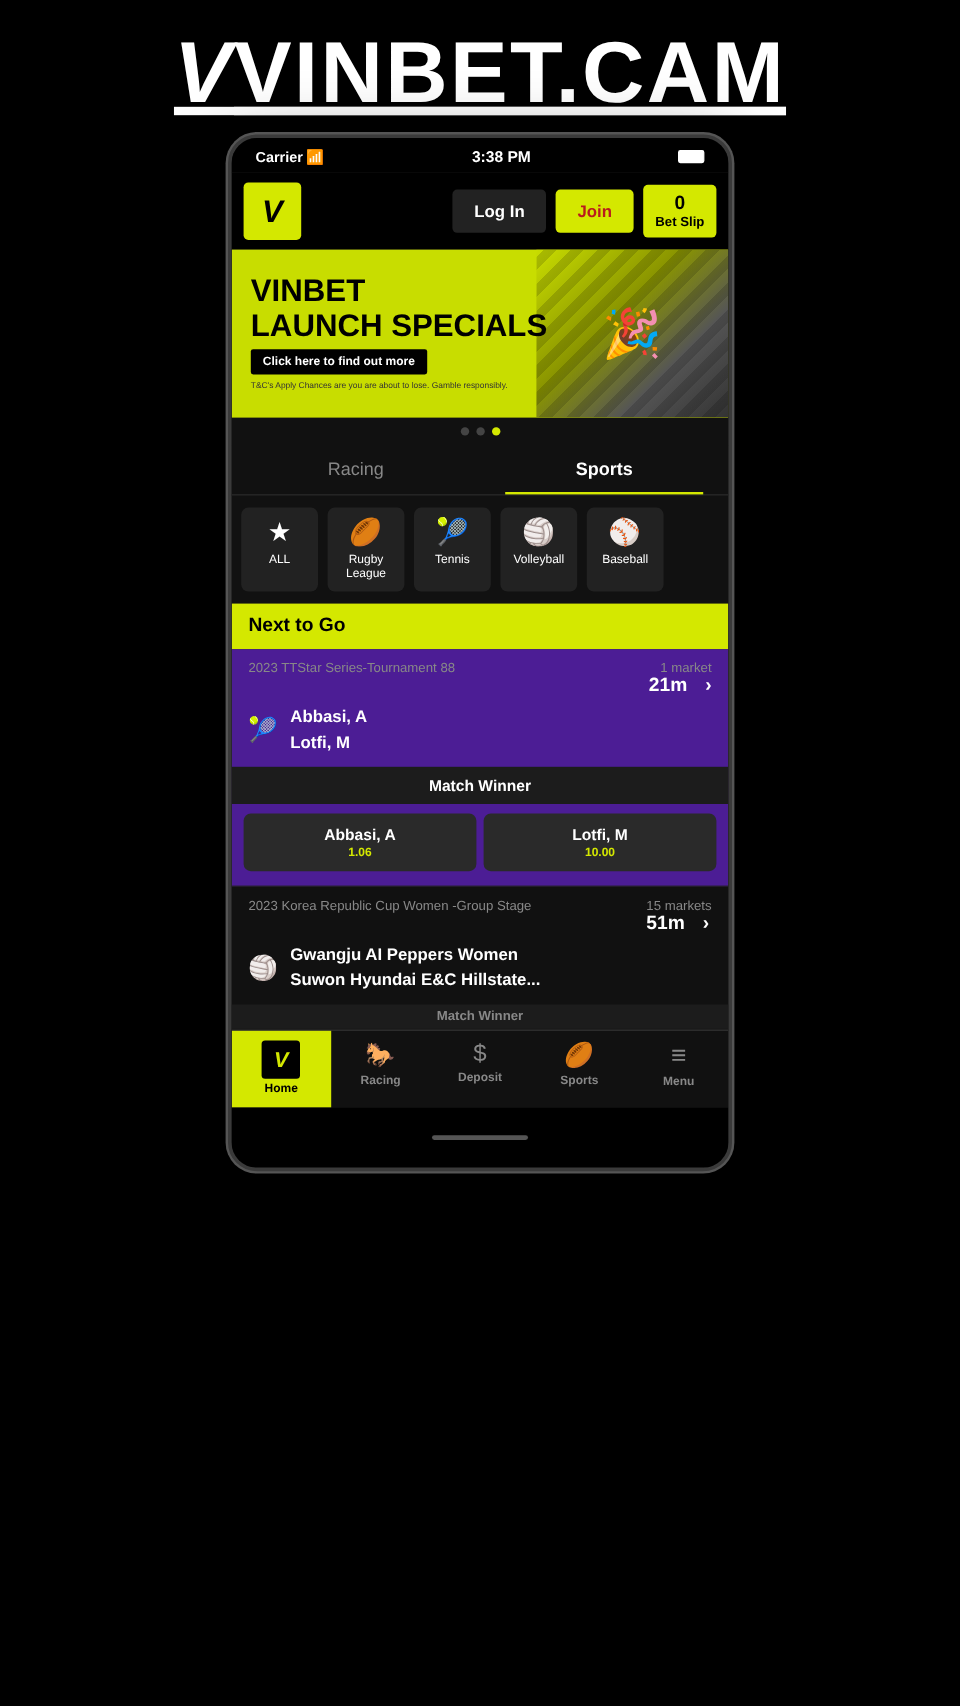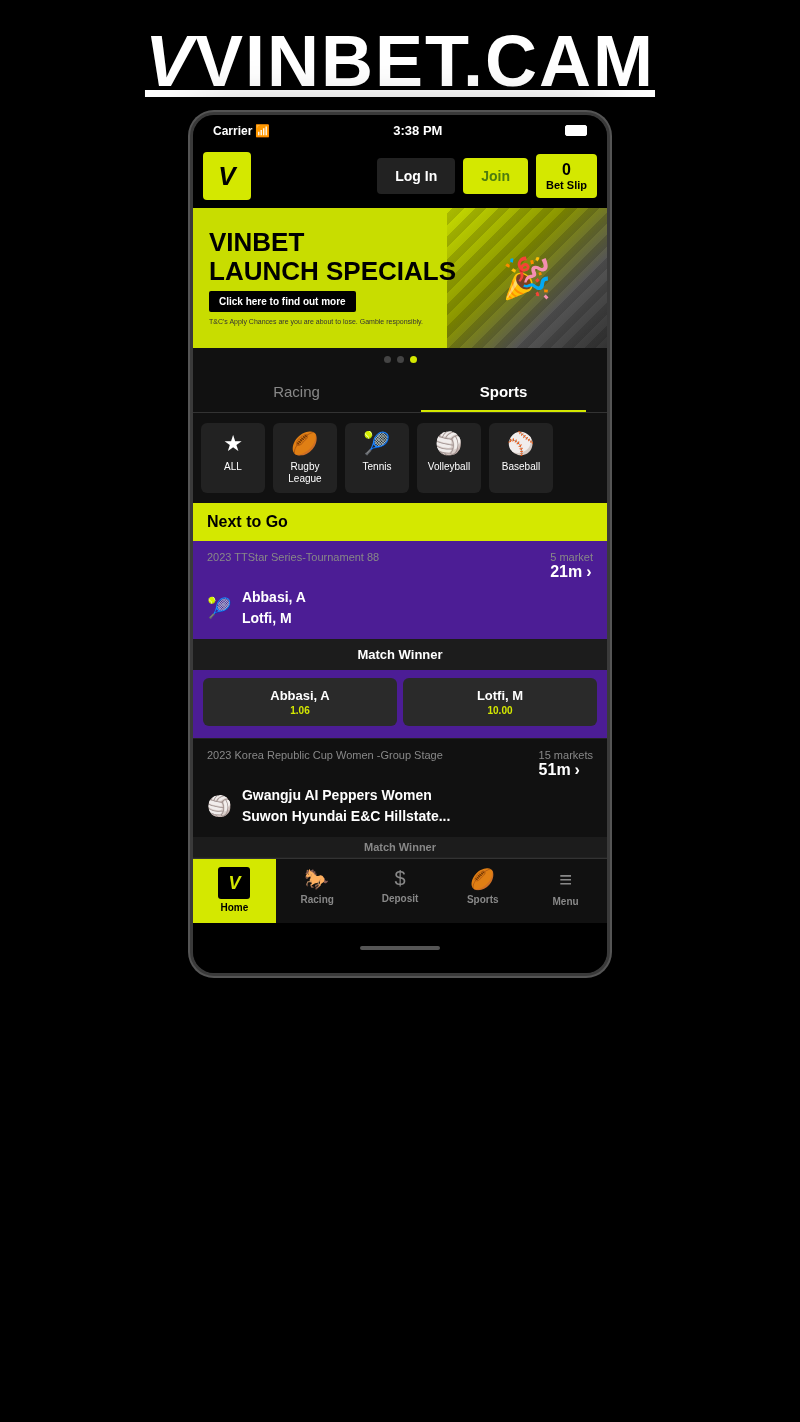--- a/index.html
+++ b/index.html
@@ -106,21 +106,21 @@
       color: #fff;
       border: none;
       padding: 10px 18px;
       font-size: 14px;
       font-weight: 700;
       border-radius: 4px;
       cursor: pointer;
     }
     .btn-join {
       background: #d4e800;
-      color: #4d7c0f;
+      color: #b91c1c;
       border: none;
       padding: 10px 18px;
       font-size: 14px;
       font-weight: 700;
       border-radius: 4px;
       cursor: pointer;
     }
     .btn-betslip {
       background: #d4e800;
       color: #000;
@@ -288,21 +288,21 @@
       border-bottom: 1px solid #222;
     }
     .match-info-row {
       display: flex;
       justify-content: space-between;
       align-items: flex-start;
       padding: 10px 14px 4px;
     }
     .match-meta { font-size: 11px; color: #888; }
     .match-time-info { text-align: right; font-size: 11px; color: #888; }
-    .match-time-info .time-val { font-size: 16px; color: #fff; font-weight: 700; display: flex; align-items: center; gap: 4px; }
+    .match-time-info .time-val { font-size: 16px; color: #fff; font-weight: 700; display: flex; align-items: center; gap: 15px; }
     .match-teams-row {
       display: flex;
       align-items: center;
       padding: 2px 14px 10px;
       gap: 10px;
     }
     .match-sport-icon { font-size: 20px; color: #ccc; }
     .match-teams { font-size: 14px; color: #fff; font-weight: 600; line-height: 1.5; }
 
     
@@ -462,21 +462,21 @@
           <span class="sport-label">Baseball</span>
         </button>
       </div>
 
       <div class="section-header">Next to Go</div>
 
       <div class="match-card">
         <div class="match-info-row">
           <span class="match-meta">2023 TTStar Series-Tournament 88</span>
           <div class="match-time-info">
-            <span>5 market</span>
+            <span>1 market</span>
             <div class="time-val">
               <span>21m</span>
               <span>›</span>
             </div>
           </div>
         </div>
         <div class="match-teams-row">
           <span class="match-sport-icon">🎾</span>
           <div class="match-teams">
             <span>Abbasi, A</span><br>

